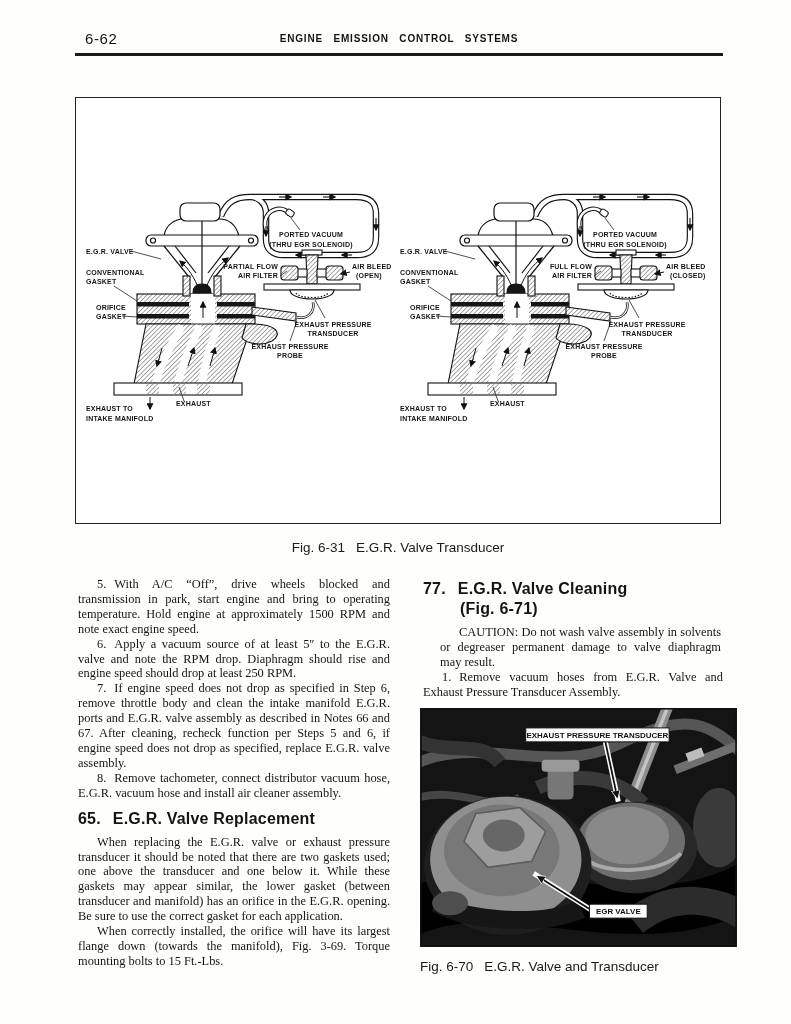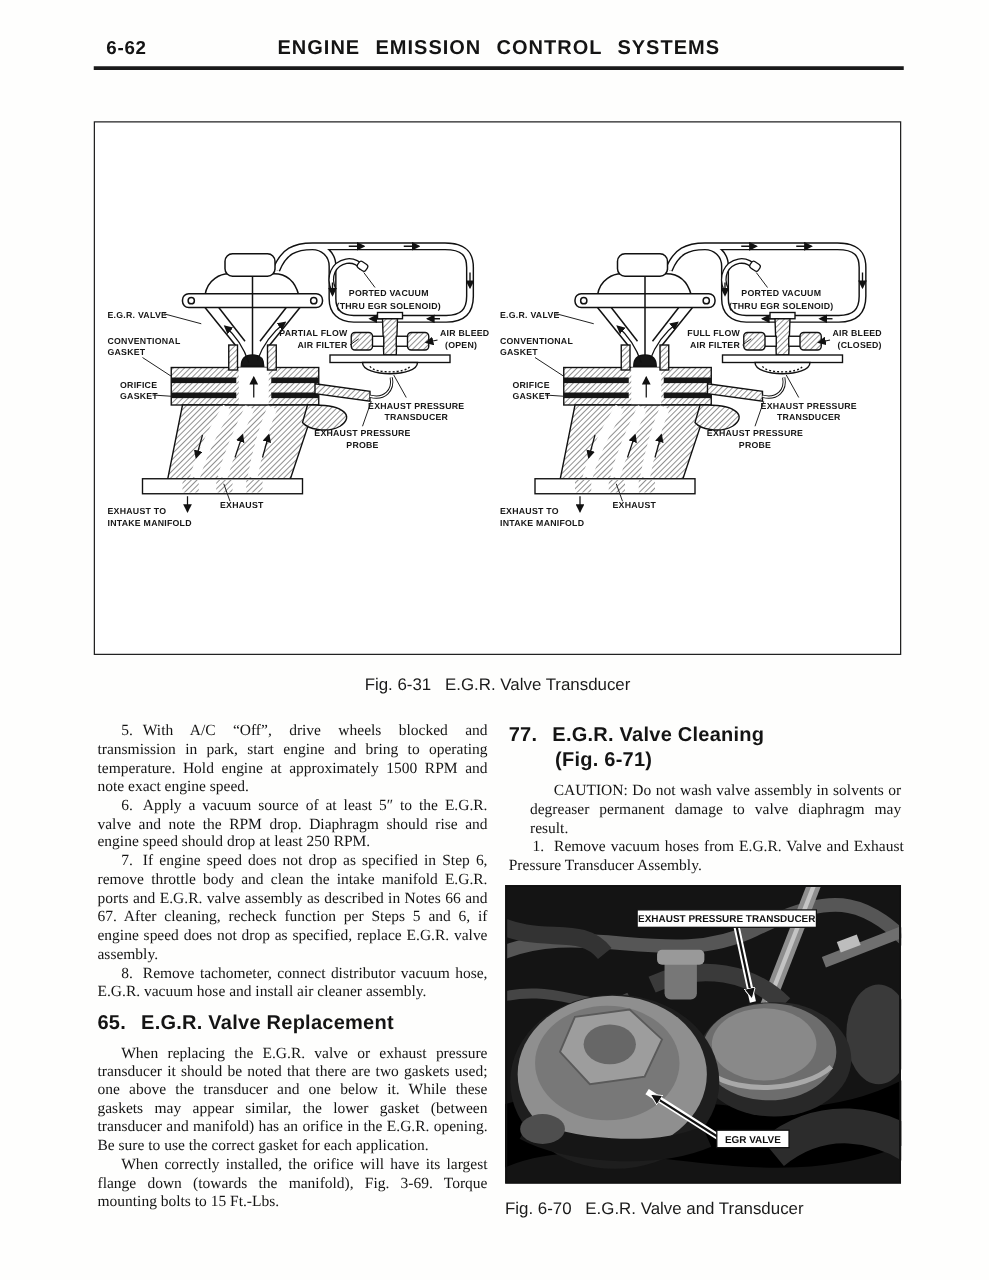--- a/index.html
+++ b/index.html
@@ -1,34 +1,34 @@
 <!DOCTYPE html>
 <html><head>
 <meta charset="utf-8">
 <style>
   *{box-sizing:border-box}
   html,body{margin:0;padding:0}
   body{width:791px;height:1024px;position:relative;background:#fefefd;color:#141414;
        font-family:"Liberation Serif",serif;overflow:hidden}
   .pagenum{position:absolute;left:85px;top:30px;font-family:"Liberation Sans",sans-serif;
-           font-weight:bold;font-size:15px;line-height:18px;letter-spacing:.6px}
+           font-weight:normal;font-size:15px;line-height:18px;letter-spacing:.6px}
   .headtitle{position:absolute;left:75px;top:30px;width:648px;text-align:center;
-             font-family:"Liberation Sans",sans-serif;font-weight:bold;font-size:16px;
+             font-family:"Liberation Sans",sans-serif;font-weight:bold;font-size:10px;
              line-height:18px;letter-spacing:.8px;word-spacing:7px}
   .rule{position:absolute;left:75px;top:53px;width:648px;height:2.6px;background:#1a1a1a}
   .figframe{position:absolute;left:75px;top:97px;width:646px;height:427px;border:1.7px solid #222;background:#fff}
   .illu{position:absolute;top:92px;width:310px;height:235px}
   #illuL{left:8px}  #illuR{left:322px}
   .illu-svg{width:310px;height:235px;display:block}
   .illu-svg text{font-family:"Liberation Sans",sans-serif;font-weight:bold;font-size:7px;
                  fill:#161616;letter-spacing:.2px}
   .cap{font-family:"Liberation Sans",sans-serif;font-size:13.5px;color:#1a1a1a}
   .cap669{position:absolute;left:75px;top:540px;width:646px;text-align:center}
   .capLabel{margin-right:11px}
-  .cols{position:absolute;left:78px;top:577px;width:645px;display:flex;gap:17px}
+  .cols{position:absolute;left:78px;top:577px;width:645px;display:flex;gap:33px}
   .colL{width:312px;flex:none}
   .colR{flex:1;min-width:0}
   p.body{margin:0;font-size:12.4px;line-height:14.9px;text-align:justify;text-indent:19px}
   .stepnum{margin-right:8px}
   .sechead{margin:8px 0 6px;font-family:"Liberation Sans",sans-serif;font-weight:bold;
            font-size:16px;line-height:20px;letter-spacing:.2px}
   .secnum{margin-right:12px}
   .h66{margin:2px 0 6px}
   .h66 .line2{display:block;padding-left:37px}
   .caution{padding-left:17px;padding-right:2px;margin:2px 0 5px;

